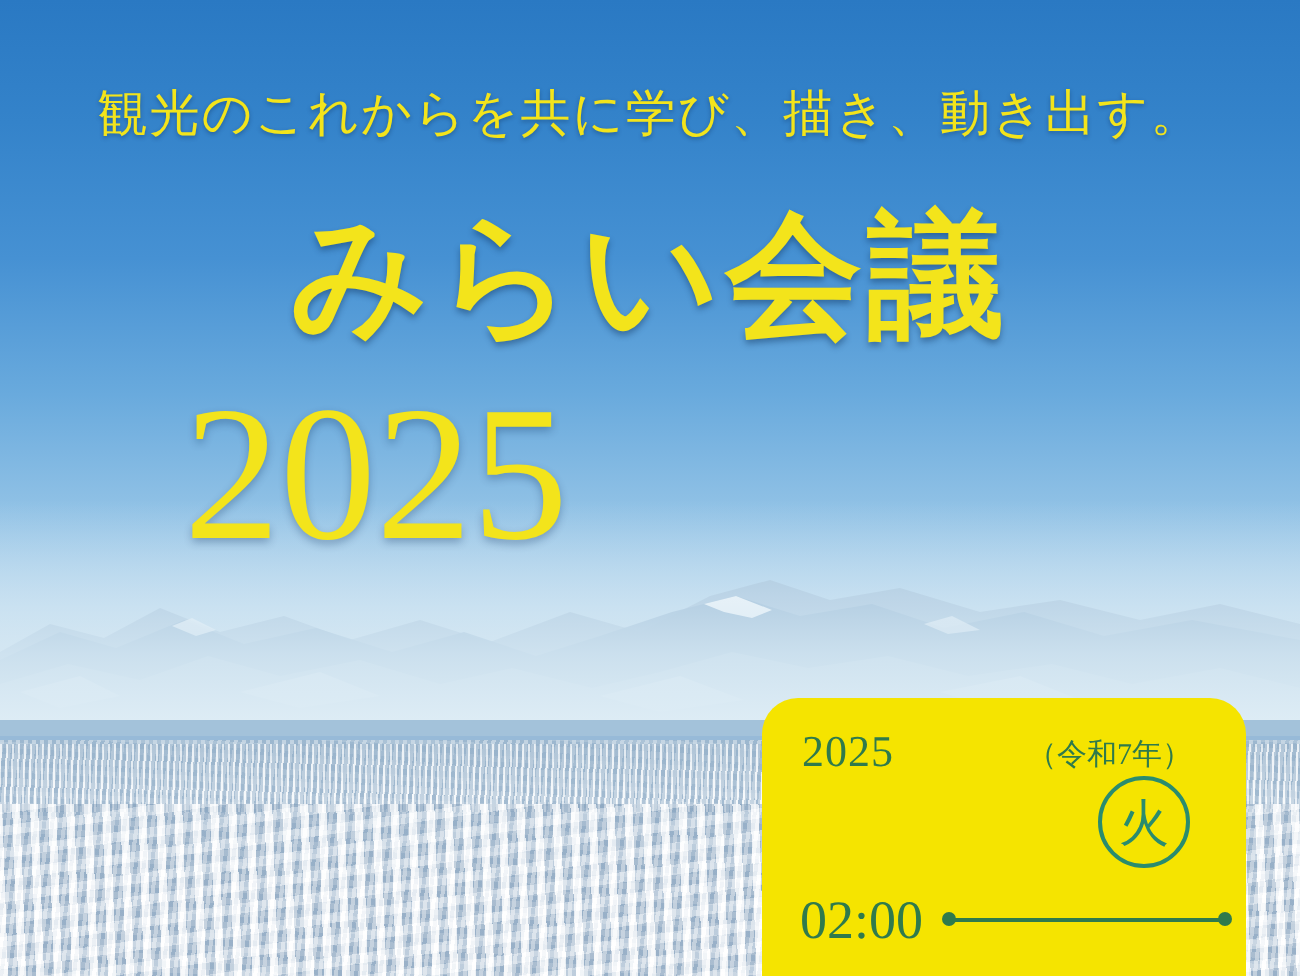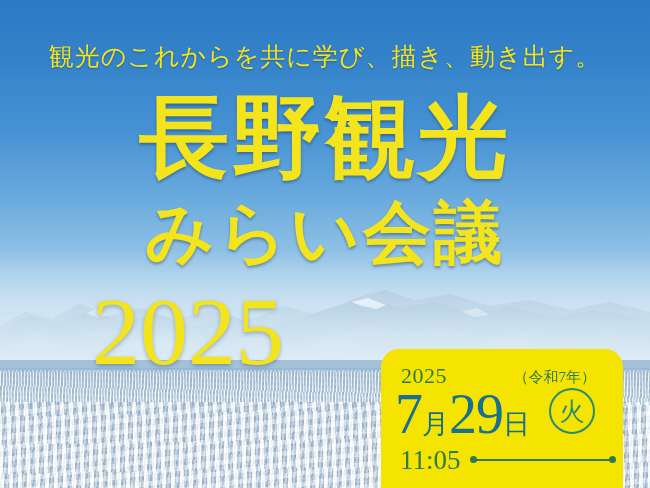--- a/index.html
+++ b/index.html
@@ -178,41 +178,37 @@
   </svg>
 
   <div class="haze"></div>
   <div class="city"></div>
   <div class="city-far"></div>
   <div class="city-blocks"></div>
 
   <div class="tagline">観光のこれからを共に学び、描き、動き出す。</div>
 
   <div class="title-wrap">
-    <div class="tline tline-1">長野観光</div>
     <div class="tline tline-2">みらい会議</div>
     <div class="tline tline-3">2025</div>
   </div>
 
   <div id="date-card">
 
     <div class="dc-row1">
       <span class="dc-year">2025</span>
       <span class="dc-era">（令和7年）</span>
     </div>
 
     <div class="dc-row2">
-      <span class="dc-md">
-        <span class="num">7</span><span class="kan">月</span><span class="num">29</span><span class="kan">日</span>
-      </span>
       <span class="dow">火</span>
     </div>
 
     <div class="dc-row3">
-      <span class="t-start">11:05</span>
+      <span class="t-start">02:00</span>
       <span class="arrow">
         <span class="dot l"></span>
         <span class="bar"></span>
         <span class="dot r"></span>
       </span>
     </div>
 
   </div>
 </div>
 

